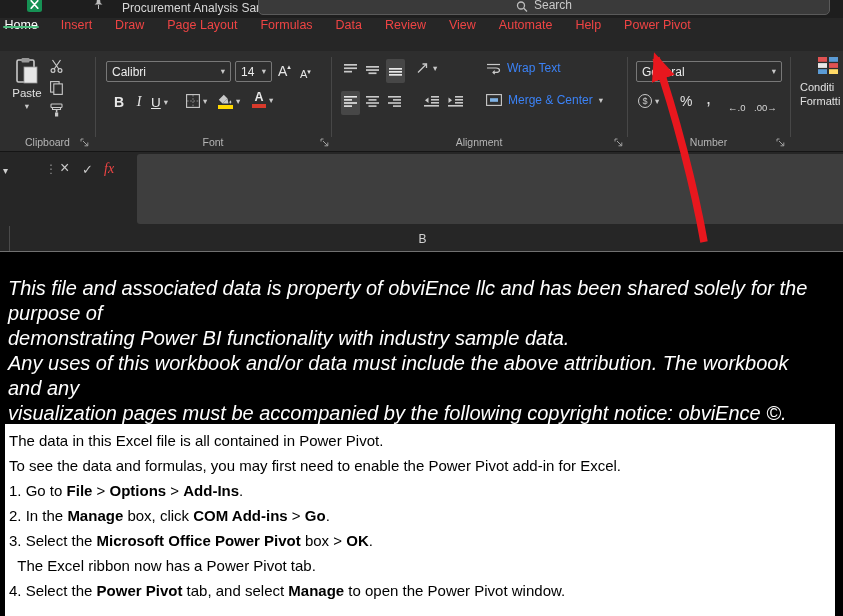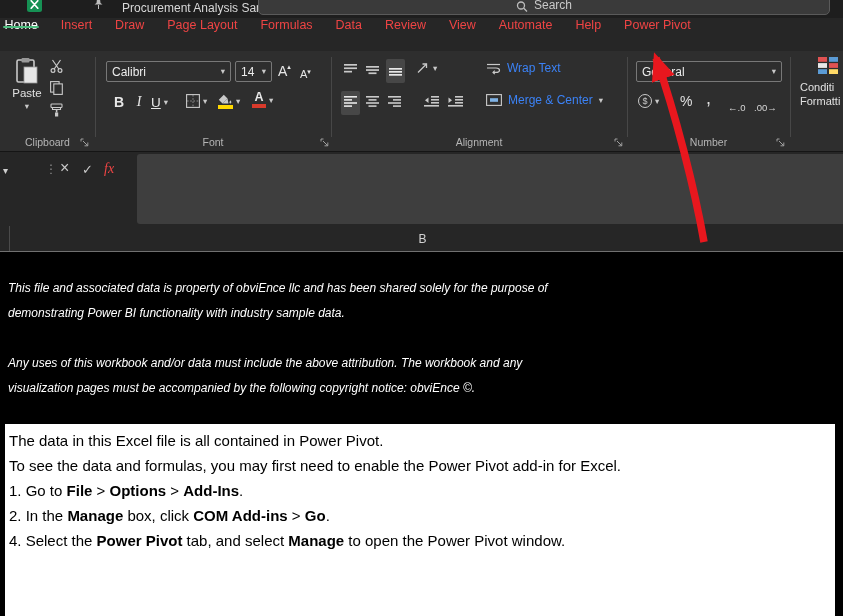--- a/index.html
+++ b/index.html
@@ -34,21 +34,21 @@
   .btnlbl{font-size:12px;color:#3b82f6;white-space:nowrap}
   .hl{background:#474747;border-radius:2px}
 
   
   .formula-area{position:absolute;left:0;top:152px;width:100%;height:74px;background:#262626;z-index:2}
   
   .colheaders{position:absolute;left:0;top:226px;width:100%;height:26px;background:#262626;border-bottom:1px solid #707070;z-index:2}
 
   
   .sheet{position:absolute;left:0;top:252px;width:100%;height:364px;background:#000;overflow:hidden}
-  .notice-block{position:absolute;left:8px;width:812px;color:#fff;font-style:italic;font-size:12px;line-height:25px}
+  .notice-block{position:absolute;left:8px;width:812px;color:#fff;font-style:italic;font-size:20px;line-height:25px}
   .instructions{position:absolute;left:5px;top:172px;width:830px;height:200px;background:#fff;color:#000;
     font-size:15px;line-height:25px;padding:4px 0 0 4px}
   .instr-line{white-space:pre-wrap}
   .instr-line .b{font-weight:bold}
 
   .annot{position:absolute;left:0;top:0;z-index:60;pointer-events:none}
 </style>
 </head>
 <body>
 
@@ -361,20 +361,22 @@
     </div>
     <div class="notice-block" style="top:99px">
       <div>Any uses of this workbook and/or data must include the above attribution. The workbook and any</div>
       <div>visualization pages must be accompanied by the following copyright notice: obviEnce ©.</div>
     </div>
     <div class="instructions">
         <div class="instr-line"><span>The data in this Excel file is all contained in Power Pivot.</span></div>
         <div class="instr-line"><span>To see the data and formulas, you may first need to enable the Power Pivot add-in for Excel.</span></div>
         <div class="instr-line"><span>1. Go to </span><span class="b">File</span><span> &gt; </span><span class="b">Options</span><span> &gt; </span><span class="b">Add-Ins</span><span>.</span></div>
         <div class="instr-line"><span>2. In the </span><span class="b">Manage</span><span> box, click </span><span class="b">COM Add-ins</span><span> &gt; </span><span class="b">Go</span><span>.</span></div>
+        <div class="instr-line"><span>3. Select the </span><span class="b">Microsoft Office Power Pivot</span><span> box &gt; </span><span class="b">OK</span><span>.</span></div>
+        <div class="instr-line"><span>  The Excel ribbon now has a Power Pivot tab.</span></div>
         <div class="instr-line"><span>4. Select the </span><span class="b">Power Pivot</span><span> tab, and select </span><span class="b">Manage</span><span> to open the Power Pivot window.</span></div>
       </div>
   </div>
 
   <svg class="annot" width="843" height="616" viewBox="0 0 843 616">
     <defs>
       <marker id="ah" markerUnits="userSpaceOnUse" markerWidth="30" markerHeight="26" refX="22" refY="12" orient="auto">
         <path d="M0,0 L28,12 L0,24 z" style="fill:var(--arrow)"></path>
       </marker>
     </defs>

